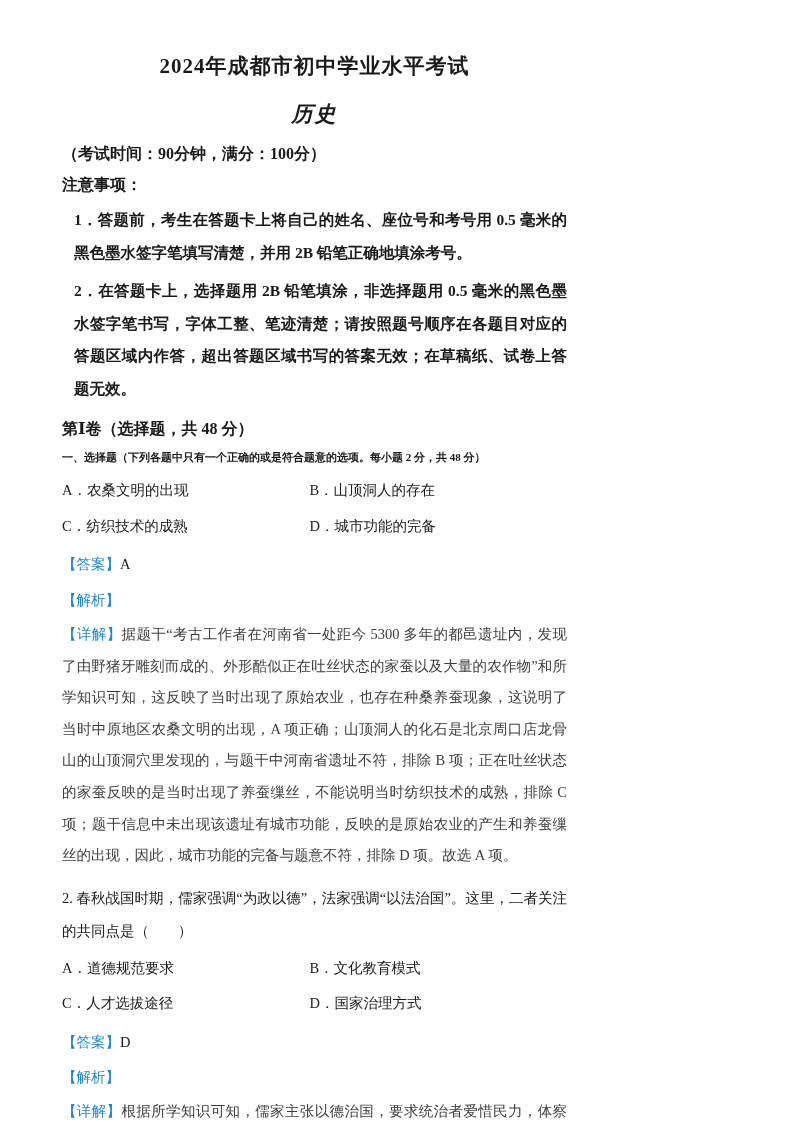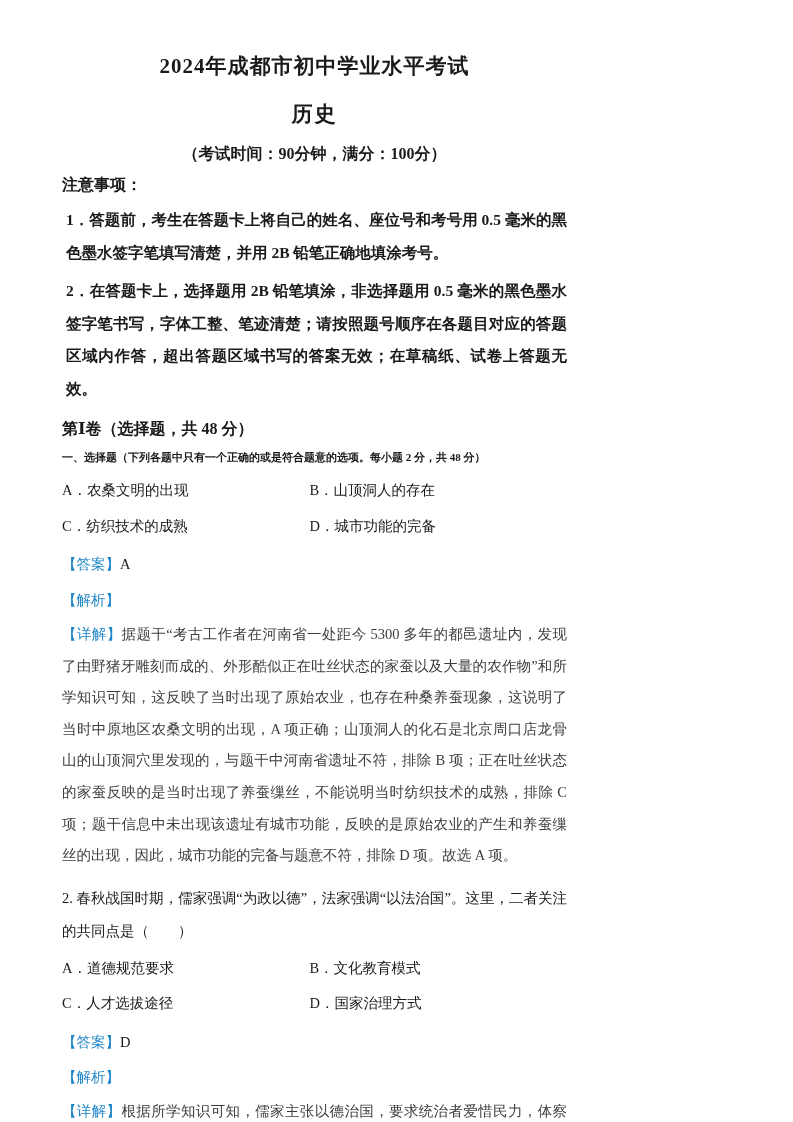--- a/index.html
+++ b/index.html
@@ -20,38 +20,39 @@
   .title{
     margin:0 0 14px 0;
     text-align:center;
     font-size:21px;
     font-weight:bold;
     letter-spacing:1px;
   }
   .subject{
     margin:20px 0 16px 0;
     letter-spacing:2px;
+    font-style:italic;
   }
   .exam-info{
-    text-align:center;
+    text-align:left;
     font-size:16px;
     font-weight:bold;
     margin:0 0 10px 0;
   }
   .notice-heading{
     font-size:16px;
     font-weight:bold;
     margin:4px 0 8px 0;
   }
   .notice{
     font-size:15.5px;
     font-weight:bold;
     line-height:2.1;
     text-align:justify;
-    margin:0 0 6px 4px;
+    margin:0 0 6px 12px;
   }
   .section-title{
     text-align:left;
     font-size:16px;
     font-weight:bold;
     margin:14px 0 10px 0;
   }
   .part-title{
     font-size:11px;
     font-weight:bold;

